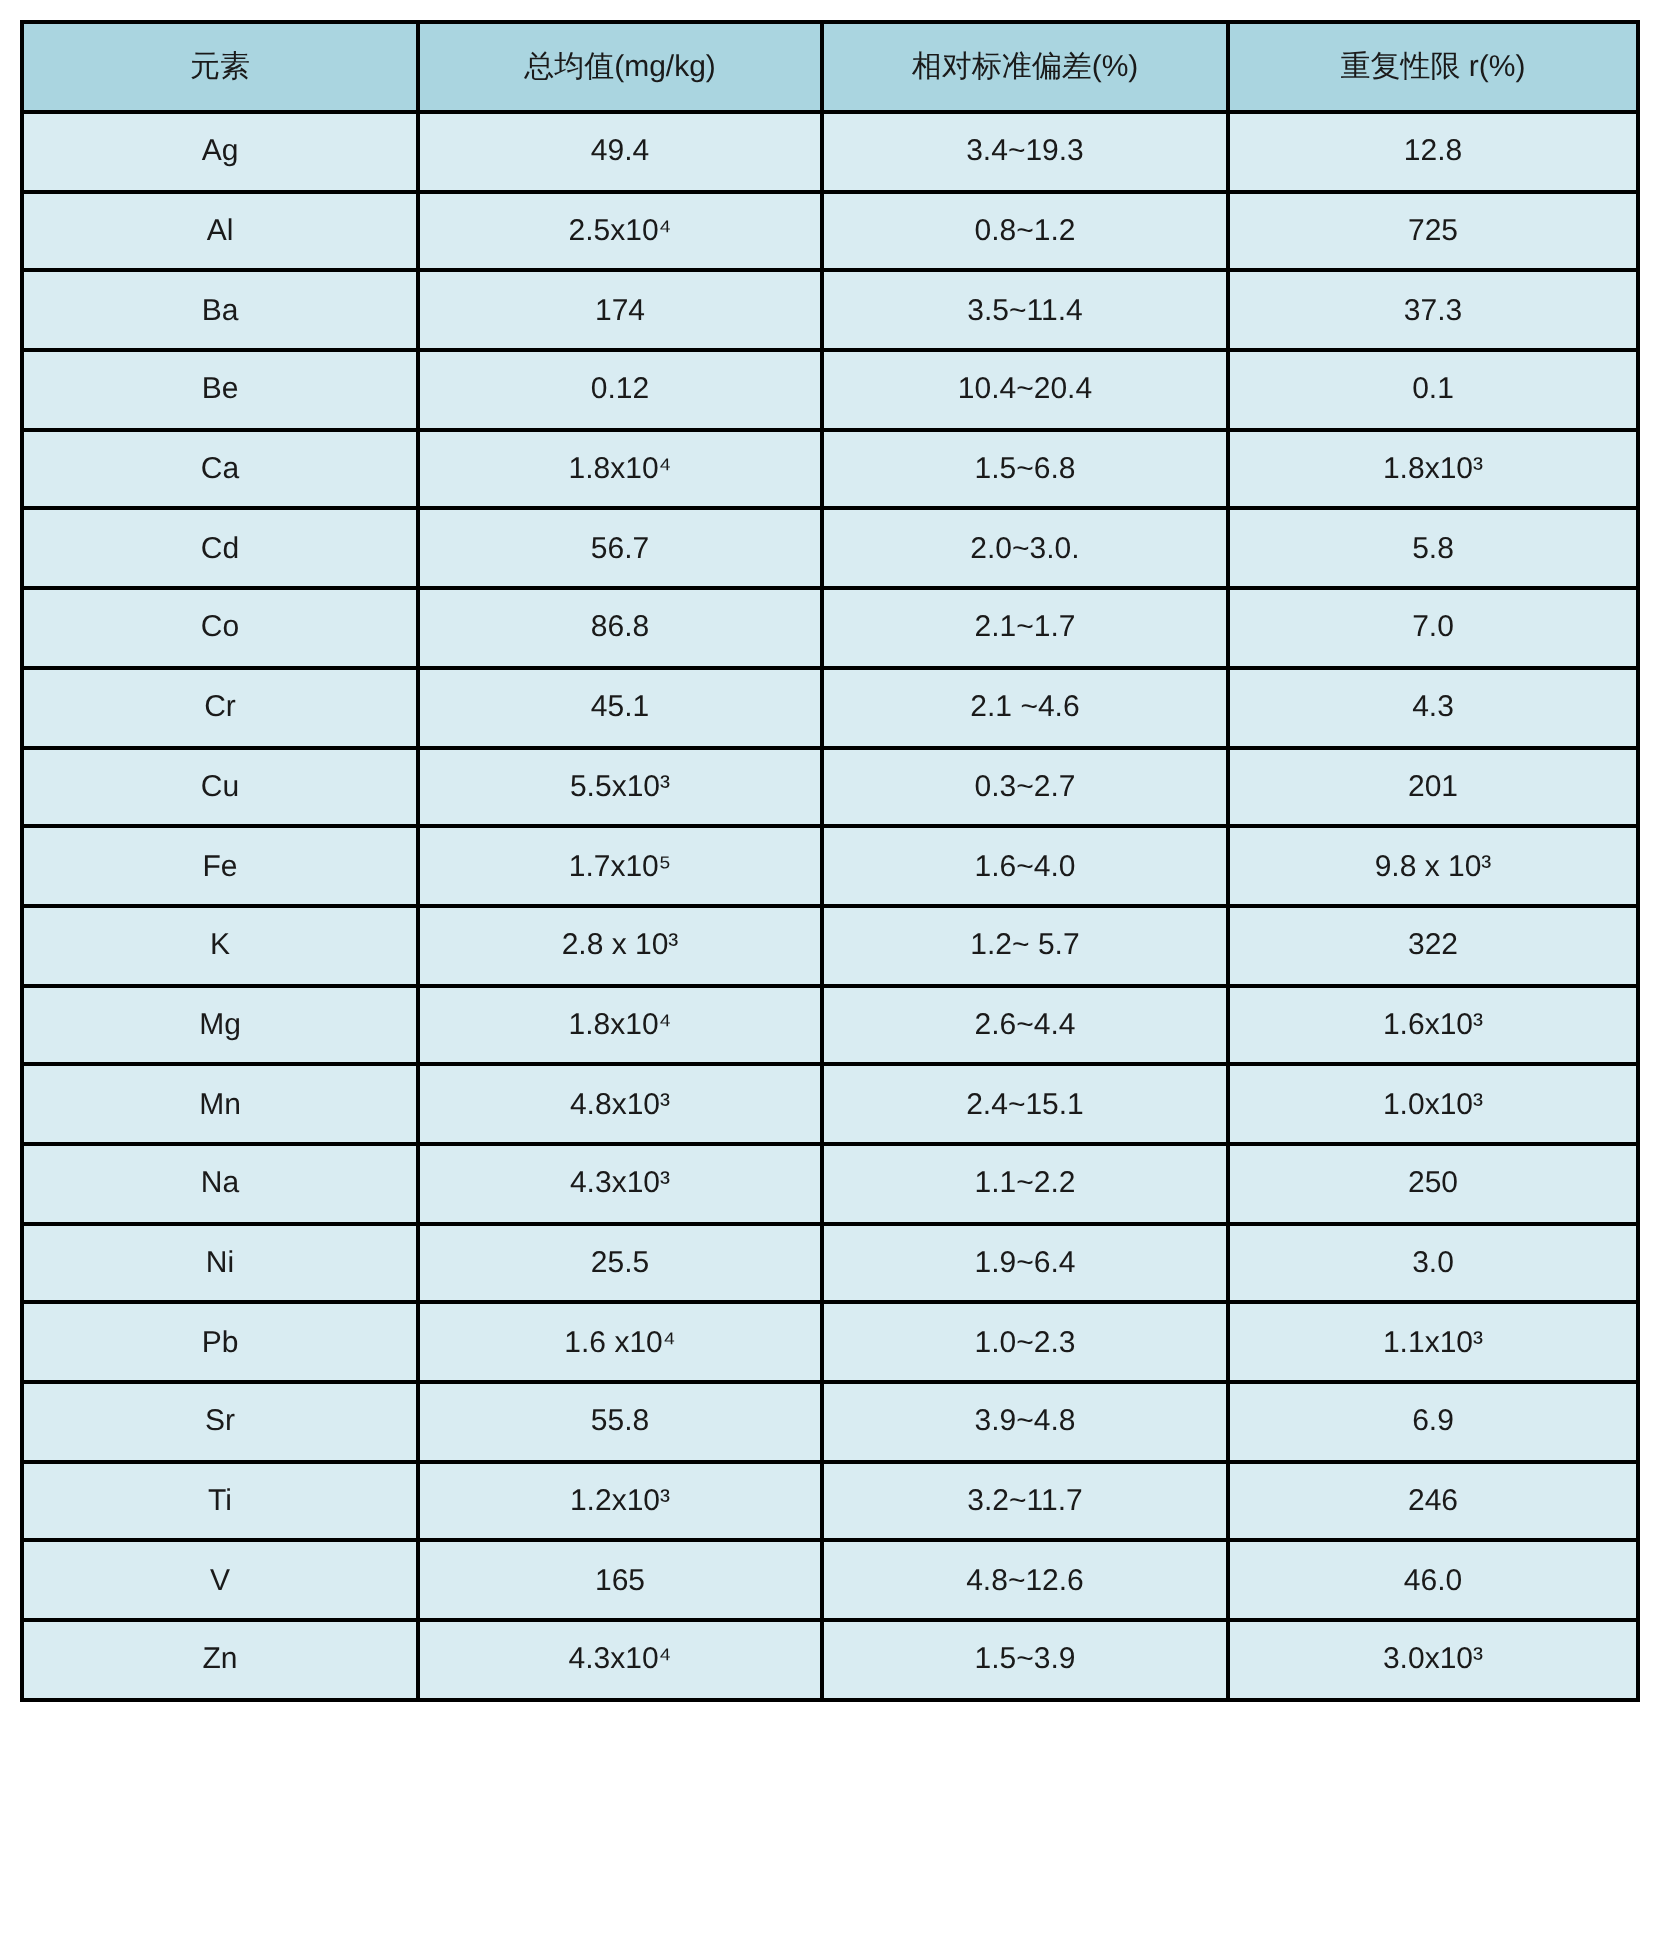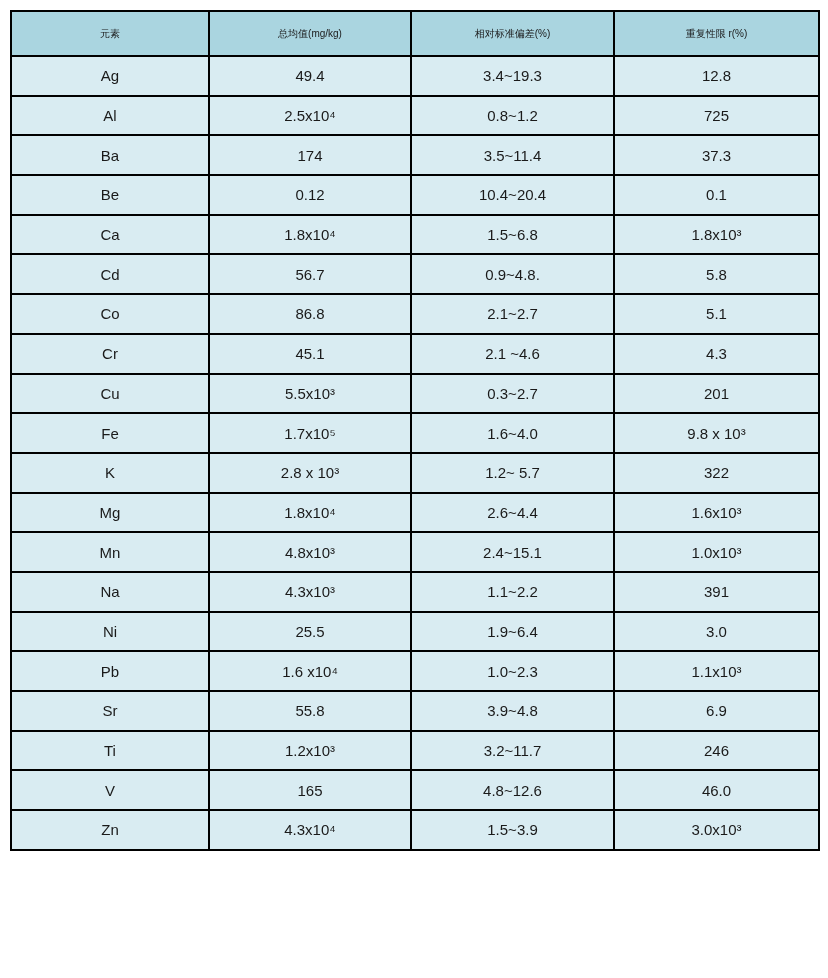--- a/index.html
+++ b/index.html
@@ -28,21 +28,21 @@
     color: #1a1a1a;
     font-size: 15px;
     padding: 0 4px;
     overflow: hidden;
     white-space: nowrap;
   }
   table.data-table th {
     background: #aad5e0;
     height: 43px;
     font-weight: normal;
-    font-size: 10px;
+    font-size: 15px;
   }
   table.data-table td {
     background: #d9ecf2;
     height: 37.7px;
   }
   col.c-element { width: 198px; }
   col.c-mean    { width: 202px; }
   col.c-rsd     { width: 203px; }
   col.c-limit   { width: 205px; }
 </style>
@@ -92,28 +92,28 @@
   </tr>
         <tr>
     <td>Ca</td>
     <td>1.8x10⁴</td>
     <td>1.5~6.8</td>
     <td>1.8x10³</td>
   </tr>
         <tr>
     <td>Cd</td>
     <td>56.7</td>
-    <td>0.9~4.8.</td>
+    <td>2.0~3.0.</td>
     <td>5.8</td>
   </tr>
         <tr>
     <td>Co</td>
     <td>86.8</td>
-    <td>2.1~2.7</td>
-    <td>5.1</td>
+    <td>2.1~1.7</td>
+    <td>7.0</td>
   </tr>
         <tr>
     <td>Cr</td>
     <td>45.1</td>
     <td>2.1 ~4.6</td>
     <td>4.3</td>
   </tr>
         <tr>
     <td>Cu</td>
     <td>5.5x10³</td>
@@ -141,21 +141,21 @@
         <tr>
     <td>Mn</td>
     <td>4.8x10³</td>
     <td>2.4~15.1</td>
     <td>1.0x10³</td>
   </tr>
         <tr>
     <td>Na</td>
     <td>4.3x10³</td>
     <td>1.1~2.2</td>
-    <td>391</td>
+    <td>250</td>
   </tr>
         <tr>
     <td>Ni</td>
     <td>25.5</td>
     <td>1.9~6.4</td>
     <td>3.0</td>
   </tr>
         <tr>
     <td>Pb</td>
     <td>1.6 x10⁴</td>

